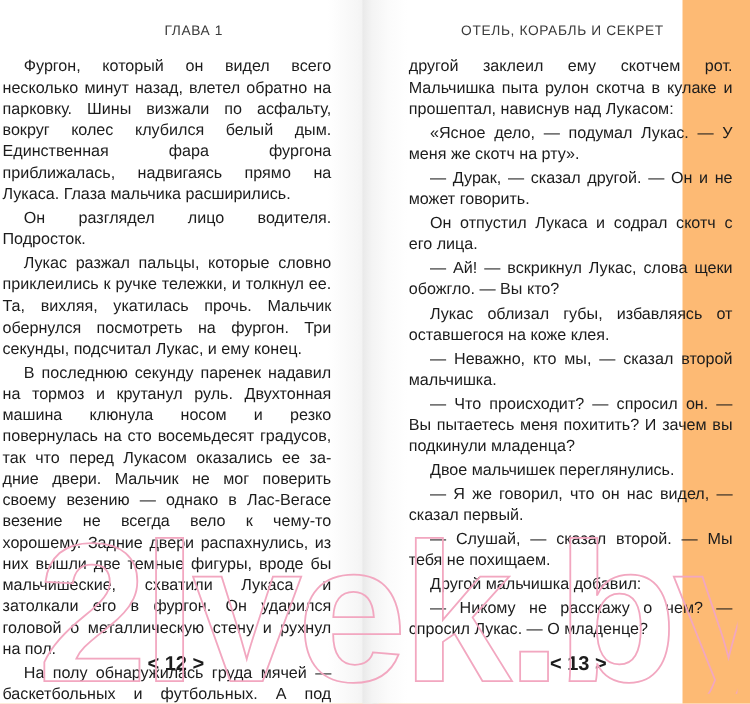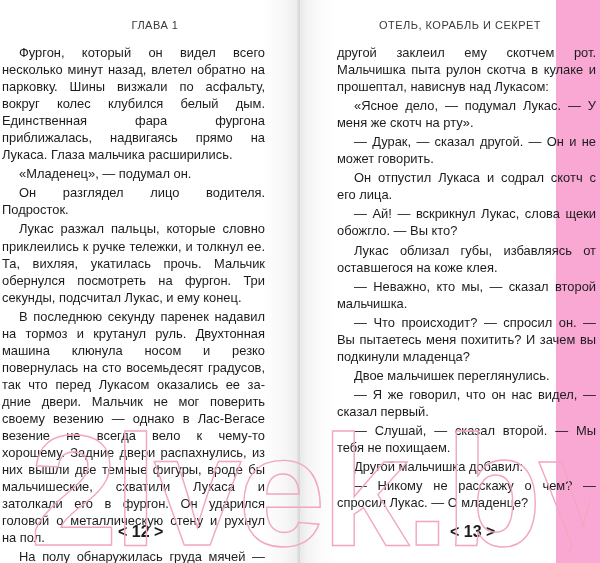--- a/index.html
+++ b/index.html
@@ -7,37 +7,37 @@
       padding: 0;
       width: 600px;
       height: 563px;
       overflow: hidden;
       background: #ffffff;
     }
     .spread {
       position: relative;
       width: 600px;
       height: 563px;
-      background: #f9a8d4;
+      background: #fdba74;
       font-family: "Liberation Sans", "DejaVu Sans", sans-serif;
       color: #1c1c1c;
     }
     .page {
       position: absolute;
       top: 0;
       height: 563px;
       box-sizing: border-box;
     }
     .page-left {
       left: 0;
       width: 298px;
       background: linear-gradient(to right, #ffffff 0%, #ffffff 88%, #f6f6f6 96%, #ececec 100%);
     }
     .page-right {
-      left: 300px;
+      left: 290px;
       width: 256px;
       background: linear-gradient(to right, #e9e9e9 0%, #f4f4f4 3%, #fbfbfb 8%, #ffffff 14%, #ffffff 100%);
     }
     .spine {
       position: absolute;
       left: 297px;
       top: 0;
       width: 6px;
       height: 563px;
       background: linear-gradient(to right, #e4e4e4, #d6d6d6 50%, #e2e2e2);
@@ -104,21 +104,20 @@
   </style>
 </head>
 <body>
 
 <div class="spread">
 
   <div class="page page-left">
     <div class="running-head">ГЛАВА 1</div>
     <div class="body-text">
       <p class="para">Фургон, который он видел всего несколько ми­нут назад, влетел обратно на парковку. Шины виз­жали по асфальту, вокруг колес клубился белый дым. Единственная фара фургона приближалась, надвигаясь прямо на Лукаса. Глаза мальчика рас­ширились.</p>
-      <p class="para">«Младенец», — подумал он.</p>
       <p class="para">Он разглядел лицо водителя. Подросток.</p>
       <p class="para">Лукас разжал пальцы, которые словно прикле­ились к ручке тележки, и толкнул ее. Та, вихляя, укатилась прочь. Мальчик обернулся посмотреть на фургон. Три секунды, подсчитал Лукас, и ему конец.</p>
       <p class="para">В последнюю секунду паренек надавил на тор­моз и крутанул руль. Двухтонная машина клюну­ла носом и резко повернулась на сто восемьдесят градусов, так что перед Лукасом оказались ее за­дние двери. Мальчик не мог поверить своему везе­нию — однако в Лас-Вегасе везение не всегда вело к чему-то хорошему. Задние двери распахнулись, из них вышли две темные фигуры, вроде бы маль­чишеские, схватили Лукаса и затолкали его в фур­гон. Он ударился головой о металлическую стену и рухнул на пол.</p>
       <p class="para">На полу обнаружилась груда мячей — баскет­больных и футбольных. А под спиной Лукаса, судя по ощущениям, были свалены мячики для гольфа.</p>
 
     </div>
     <div class="folio">&lt; 12 &gt;</div>
   </div>
 
   <div class="spine"></div>

